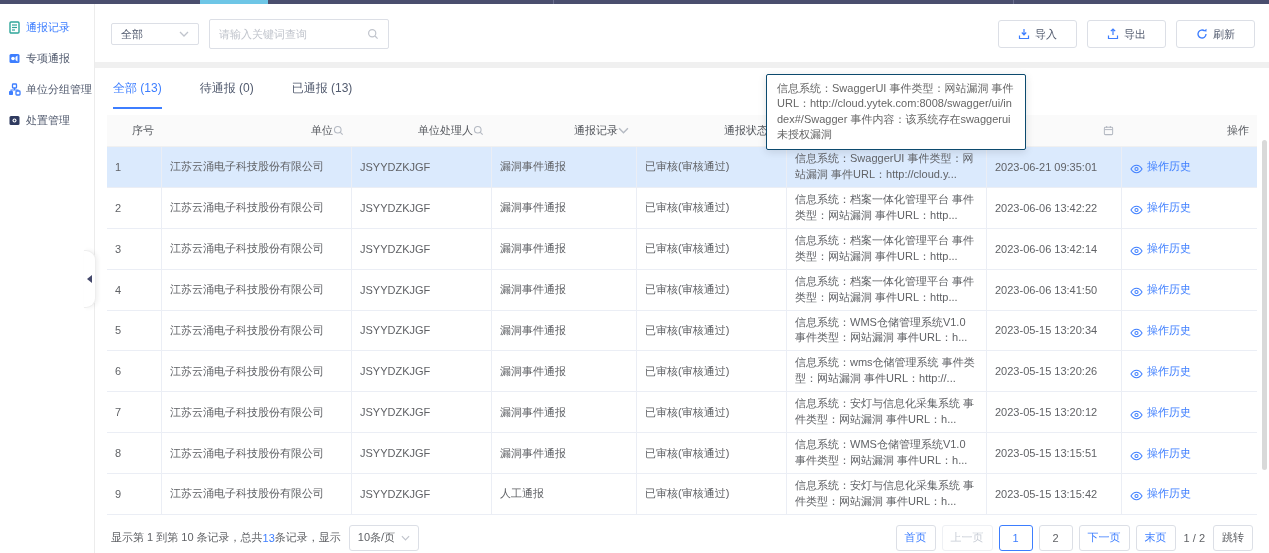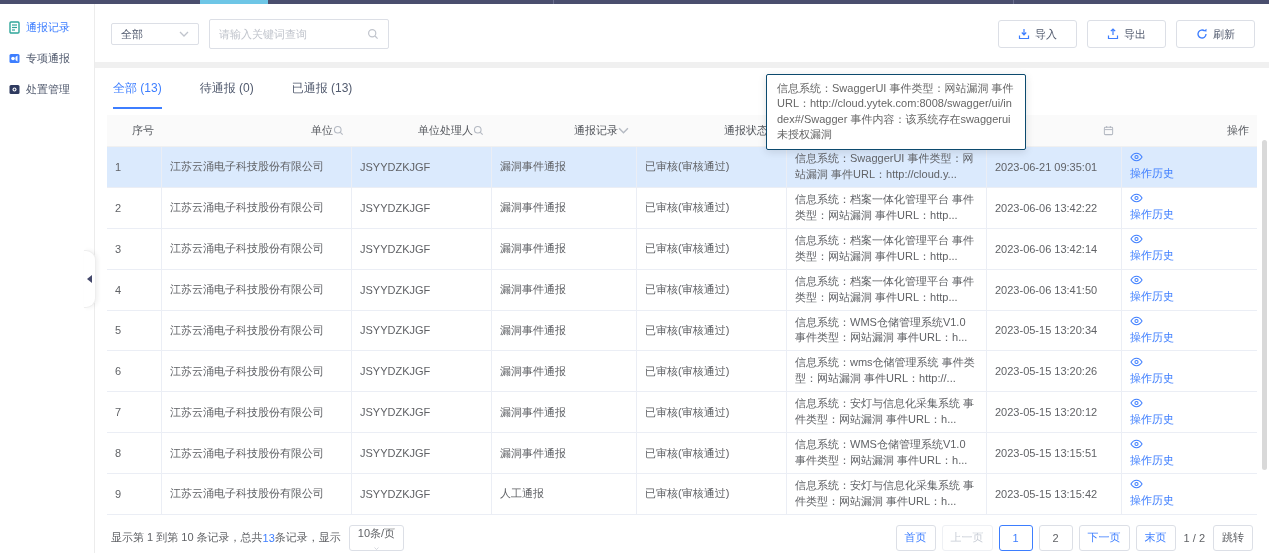--- a/index.html
+++ b/index.html
@@ -59,26 +59,26 @@
   .t-row .t-cell:last-child { border-right: none; }
   .c1 { width: 55px; flex: none; }
   .c2 { width: 190px; flex: none; }
   .c3 { width: 140px; flex: none; }
   .c4 { width: 145px; flex: none; }
   .c5 { width: 150px; flex: none; }
   .c6 { width: 200px; flex: none; }
   .c7 { width: 135px; flex: none; }
   .c8 { flex: 1; min-width: 0; }
   .cell-content { line-height: 1.45; display: block; align-self: center; overflow: hidden; }
-  .op-link { display: flex; align-items: flex-start; gap: 4px; color: #3d7eff; cursor: pointer; text-decoration: none; flex-direction: column; }
+  .op-link { display: flex; align-items: flex-end; gap: 4px; color: #3d7eff; cursor: pointer; text-decoration: none; }
 
   
   .footer { display: flex; align-items: center; margin-top: auto; padding: 10px 4px 12px; font-size: 11px; color: #606266; flex: none; }
   .footer .blue { color: #3d7eff; }
-  .pagesize-select { height: 26px; border: 1px solid #dcdfe6; border-radius: 3px; display: inline-flex; align-items: center; gap: 6px; padding: 0 8px; margin-left: 8px; background: #fff; cursor: pointer; flex-direction: column; }
+  .pagesize-select { height: 26px; border: 1px solid #dcdfe6; border-radius: 3px; display: inline-flex; align-items: center; gap: 6px; padding: 0 8px; margin-left: 8px; background: #fff; cursor: pointer; }
   .pager { margin-left: auto; display: flex; align-items: center; gap: 6px; }
   .pg-btn { min-width: 34px; height: 26px; border: 1px solid #dcdfe6; border-radius: 3px; background: #fff; display: flex; align-items: center; justify-content: center; padding: 0 8px; font-size: 11px; color: #606266; cursor: pointer; }
   .pg-btn.blue { color: #3d7eff; }
   .pg-btn.disabled { color: #c8cdd6; border-color: #eef0f4; cursor: default; }
   .pg-btn.current { border-color: #3d7eff; color: #3d7eff; }
   .pg-ratio { padding: 0 2px; color: #606266; }
 
   
   .tooltip {
     position: absolute; left: 766px; top: 74px; width: 260px; z-index: 40;
@@ -112,20 +112,29 @@
       </svg>
       <span>通报记录</span>
     </div>
     <div class="side-item">
       <svg width="13" height="13" viewBox="0 0 13 13">
         <rect x="1.5" y="2" width="10" height="9" rx="1.5" fill="#3d7eff"></rect>
         <circle cx="5" cy="6.5" r="1.8" fill="#fff"></circle>
         <path d="M7.5 5l2-1.5v6L7.5 8z" fill="#fff"></path>
       </svg>
       <span>专项通报</span>
+    </div>
+    <div class="side-item">
+      <svg width="13" height="13" viewBox="0 0 13 13">
+        <rect x="4.5" y="1" width="4" height="4" rx="0.8" fill="none" stroke="#3d7eff" stroke-width="1.3"></rect>
+        <rect x="1" y="8" width="4" height="4" rx="0.8" fill="#3d7eff"></rect>
+        <rect x="8" y="8" width="4" height="4" rx="0.8" fill="none" stroke="#3d7eff" stroke-width="1.3"></rect>
+        <path d="M6.5 5v2M3 8V7h7v1" fill="none" stroke="#3d7eff" stroke-width="1.1"></path>
+      </svg>
+      <span>单位分组管理</span>
     </div>
     <div class="side-item">
       <svg width="13" height="13" viewBox="0 0 13 13">
         <rect x="1.5" y="2" width="10" height="9" rx="1.5" fill="#2f3a5f"></rect>
         <circle cx="6.5" cy="6.5" r="2" fill="#fff"></circle>
         <circle cx="6.5" cy="6.5" r="0.9" fill="#2f3a5f"></circle>
       </svg>
       <span>处置管理</span>
     </div>
   </div>

